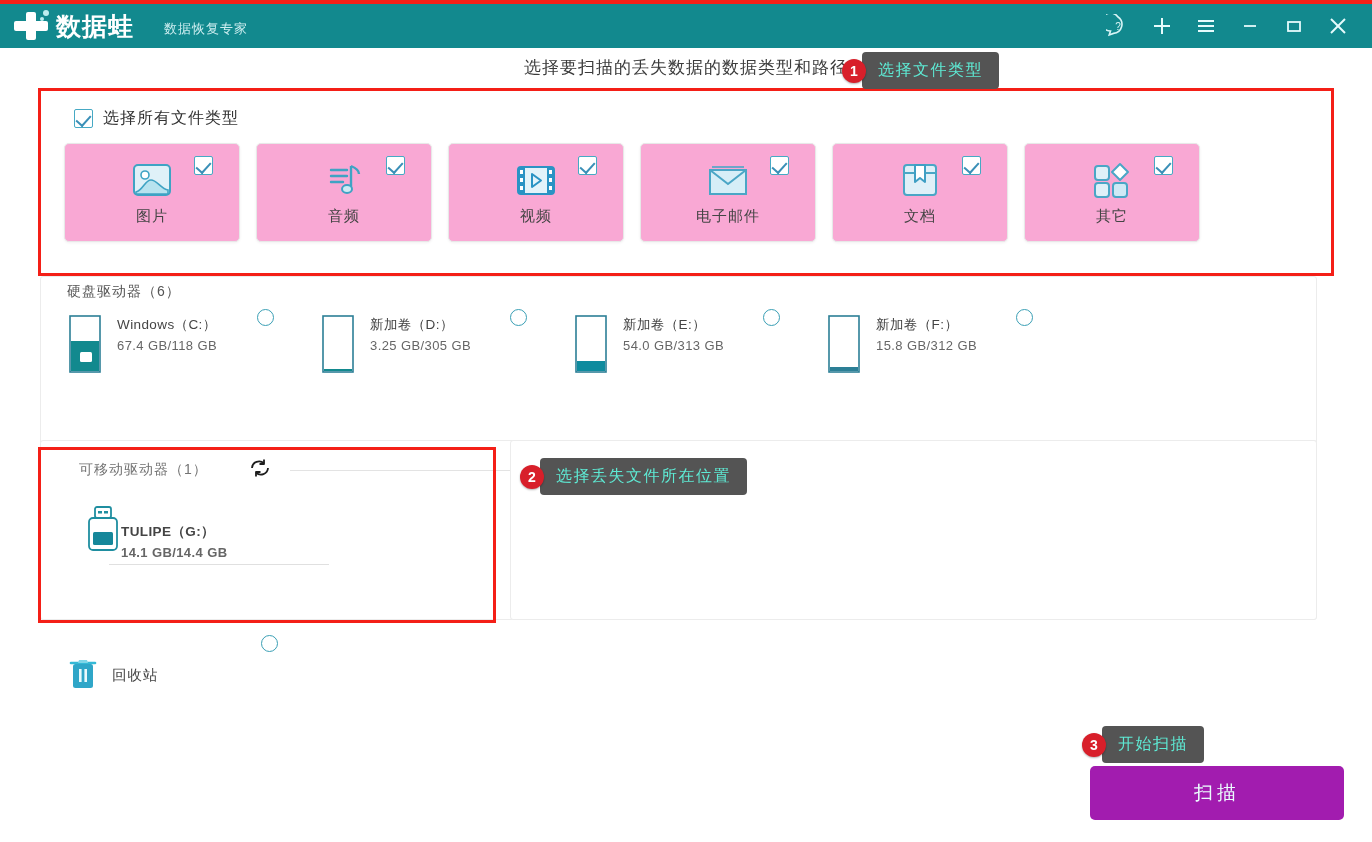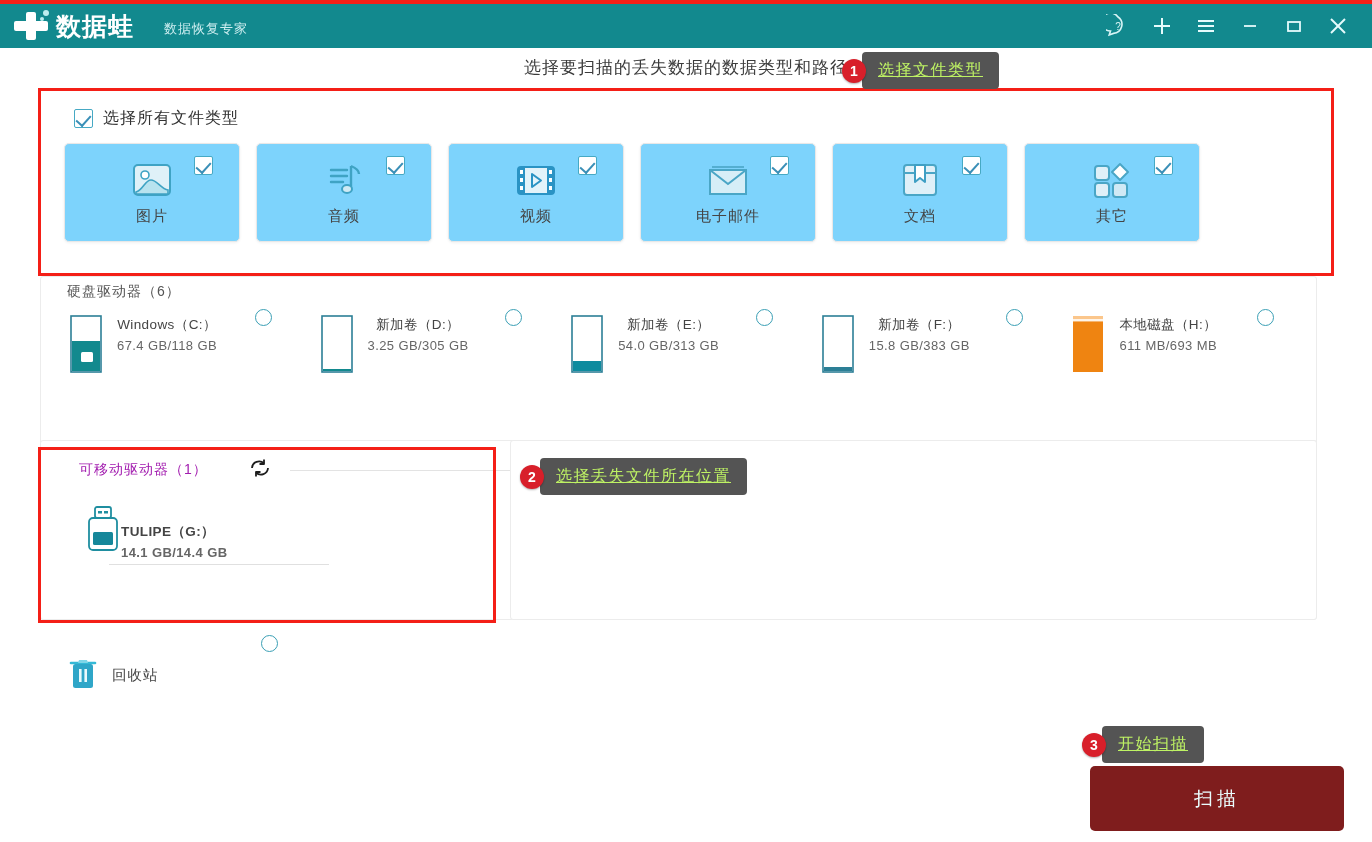--- a/index.html
+++ b/index.html
@@ -82,42 +82,42 @@
     content: ""; position: absolute; left: 4px; top: 2px;
     width: 7px; height: 12px; border: solid #3a8fb7;
     border-width: 0 2.2px 2.2px 0; transform: rotate(42deg);
   }
   .selectall-label { font-size: 16px; color: #333; letter-spacing: 1px; }
 
   .type-cards {
     display: flex; gap: 16px; padding: 14px 24px 0 24px;
   }
   .type-card {
-    width: 176px; height: 99px; background: #7dd3fc;
+    width: 176px; height: 99px; background: #f9a8d4;
     border: 1px solid #e8e8e8; border-radius: 5px;
     box-shadow: 0 1px 3px rgba(0,0,0,.06);
     position: relative; display: flex; flex-direction: column;
     align-items: center; justify-content: center;
   }
   .type-card .card-cb { position: absolute; right: 26px; top: 12px; }
   .type-icon { height: 44px; display: flex; align-items: center; justify-content: center; margin-bottom: 4px; }
   .type-label { font-size: 15px; color: #444; letter-spacing: 1px; }
 
   
   .hdd-panel {
     position: absolute; left: 40px; top: 276px; width: 1277px; height: 196px;
     background: #fff; border: 1px solid #ececec; border-radius: 3px;
   }
   .section-label {
     font-size: 14px; color: #555; padding: 6px 0 0 26px; letter-spacing: 1px;
   }
   .drive-row { display: flex; padding: 14px 0 0 22px; }
   .drive {
     width: 253px; position: relative; display: flex; align-items: flex-start;
-    gap: 12px; padding-left: 6px; text-align: center;
+    gap: 12px; padding-left: 6px;
   }
   .drive .radio {
     position: absolute; right: 42px; top: -6px;
     width: 17px; height: 17px; border: 1.6px solid #3a9fb5;
     border-radius: 50%; background: #fff;
   }
   .drive-glyph { width: 36px; flex: none; }
   .drive-text { font-size: 13.5px; color: #555; line-height: 1.55; letter-spacing: .4px; }
   .drive-text .dname { color: #444; }
   .drive-text .dsize { color: #666; font-size: 13px; }
@@ -129,21 +129,21 @@
   .hscroll .thumb {
     width: 1015px; height: 6px; background: #c4c4c4; border-radius: 3px;
   }
 
   
   .rm-panel {
     position: absolute; left: 40px; top: 440px; width: 1277px; height: 180px;
     background: #fff; border: 1px solid #ececec; border-radius: 3px;
   }
   .rm-head { display: flex; align-items: center; padding: 16px 0 0 38px; }
-  .rm-title { font-size: 14px; color: #a21caf; letter-spacing: 1px; }
+  .rm-title { font-size: 14px; color: #737373; letter-spacing: 1px; }
   .refresh-icon { margin-left: 40px; color: #222; }
   .rm-divider {
     flex: 1; height: 1px; background: #e3e3e3; margin: 0 26px 0 18px;
   }
   .rm-drive {
     position: relative; display: flex; align-items: flex-end; gap: 0;
     padding: 22px 0 0 44px; width: 260px; font-weight: bold;
   }
   .rm-drive .radio { position: absolute; right: 24px; top: 12px; }
   .rm-underline {
@@ -161,22 +161,22 @@
   .recycle-label { font-size: 14.5px; color: #444; letter-spacing: 1px; }
 
   
   .right-placeholder {
     position: absolute; left: 510px; top: 440px; width: 807px; height: 180px;
     border: 1px solid #ececec; border-radius: 3px; background: #fff;
   }
 
   
   .scan-btn {
-    position: absolute; left: 1090px; top: 766px; width: 254px; height: 65px;
-    background: #7f1d1d; border-radius: 5px; color: #eafcfd;
+    position: absolute; left: 1090px; top: 766px; width: 254px; height: 54px;
+    background: #a21caf; border-radius: 5px; color: #eafcfd;
     font-size: 19px; display: flex; align-items: center; justify-content: center;
     letter-spacing: 4px;
   }
 
   
   .red-box { position: absolute; border: 3px solid #f41f17; pointer-events: none; }
   #red-filetypes { left: 38px; top: 88px; width: 1296px; height: 188px; }
   #red-removable { left: 38px; top: 447px; width: 458px; height: 176px; }
   .red-line-top {
     position: absolute; left: 0; top: 0; width: 1372px; height: 4px; background: #f41f17;
@@ -184,23 +184,23 @@
 
   
   .callout { position: absolute; display: flex; align-items: center; }
   .callout .num {
     width: 24px; height: 24px; border-radius: 50%; background: #d81f2a;
     color: #fff; font-size: 14px; font-weight: bold;
     display: flex; align-items: center; justify-content: center;
     z-index: 2; box-shadow: 0 1px 2px rgba(0,0,0,.3);
   }
   .callout .bubble {
-    background: #545454; color: #bef264; font-size: 16px;
+    background: #545454; color: #5eead4; font-size: 16px;
     padding: 8px 16px; border-radius: 4px; letter-spacing: 1.5px;
-    margin-left: -4px; position: relative; white-space: nowrap; text-decoration: underline;
+    margin-left: -4px; position: relative; white-space: nowrap;
   }
   .callout .bubble::before {
     content: ""; position: absolute; left: -8px; top: 50%;
     transform: translateY(-50%);
     border-top: 8px solid transparent; border-bottom: 8px solid transparent;
     border-right: 9px solid #545454;
   }
   #callout-1 { left: 842px; top: 52px; }
   #callout-2 { left: 520px; top: 458px; }
   #callout-3 { left: 1082px; top: 726px; }
@@ -406,38 +406,24 @@
       <div class="drive">
         <div class="radio"></div>
         <div class="drive-glyph">
           <svg width="34" height="58" viewBox="0 0 34 58">
             <rect x="1" y="1" width="30" height="56" fill="#fff" stroke="#2c7f96" stroke-width="1.6"></rect>
             <rect x="2" y="52" width="28" height="4" fill="#2c7f96"></rect>
           </svg>
         </div>
         <div class="drive-text">
           <div class="dname">新加卷（F:）</div>
-          <div class="dsize">15.8 GB/383 GB</div>
-        </div>
-      </div>
-
-      <div class="drive">
-        <div class="radio"></div>
-        <div class="drive-glyph">
-          <svg width="34" height="58" viewBox="0 0 34 58">
-            <rect x="1" y="1" width="30" height="56" fill="#ef8411"></rect>
-            <rect x="1" y="1" width="30" height="5" fill="#fbc68b"></rect>
-            <rect x="1" y="4" width="30" height="2.5" fill="#fff" opacity=".8"></rect>
-          </svg>
-        </div>
-        <div class="drive-text">
-          <div class="dname">本地磁盘（H:）</div>
-          <div class="dsize">611 MB/693 MB</div>
-        </div>
-      </div>
+          <div class="dsize">15.8 GB/312 GB</div>
+        </div>
+      </div>
+
 
     </div>
     <div class="hscroll">
       <div class="thumb"></div>
     </div>
   </div>
 
   <div class="rm-panel">
     <div class="rm-head">
       <div class="rm-title">可移动驱动器（1）</div>

